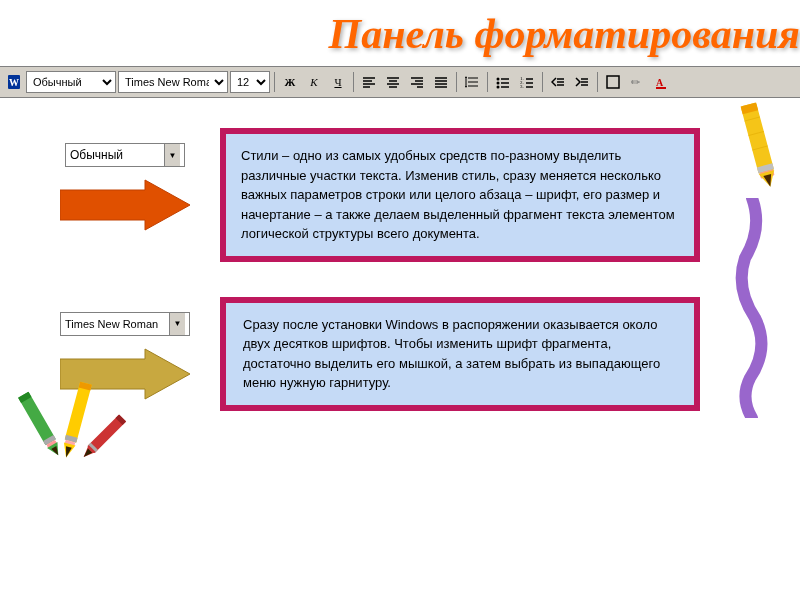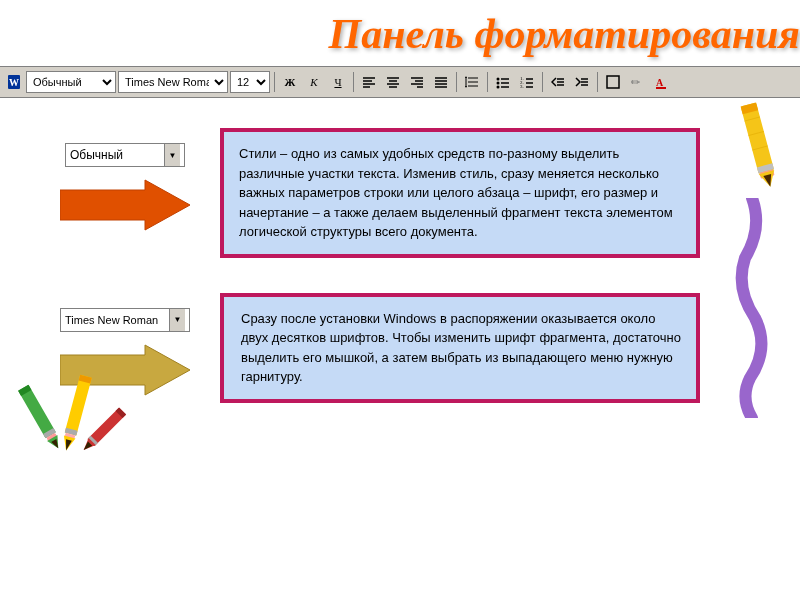--- a/index.html
+++ b/index.html
@@ -83,21 +83,21 @@
     .toolbar-separator {
       width: 1px;
       height: 20px;
       background: #808080;
       margin: 0 2px;
     }
 
     
     .info-box {
       background: #c5daf6;
-      border: 4px solid #be185d;
+      border: 6px solid #be185d;
       padding: 12px 15px;
       font-size: 13px;
       line-height: 1.5;
       color: #000000;
       flex: 1;
     }
 
     .section-wrapper {
       position: relative;
     }

